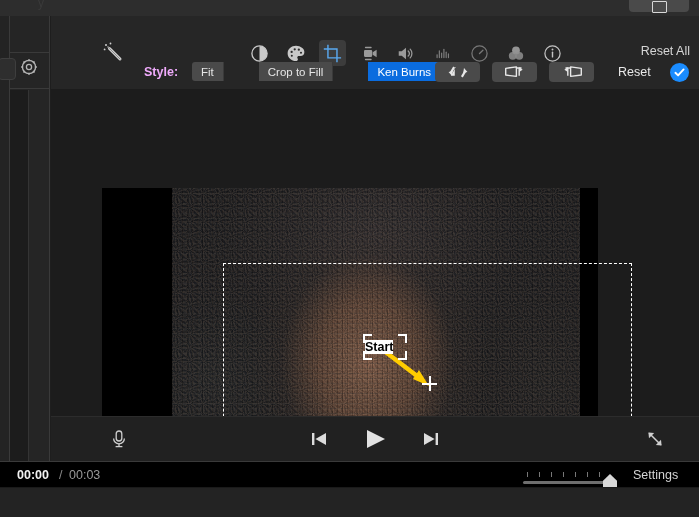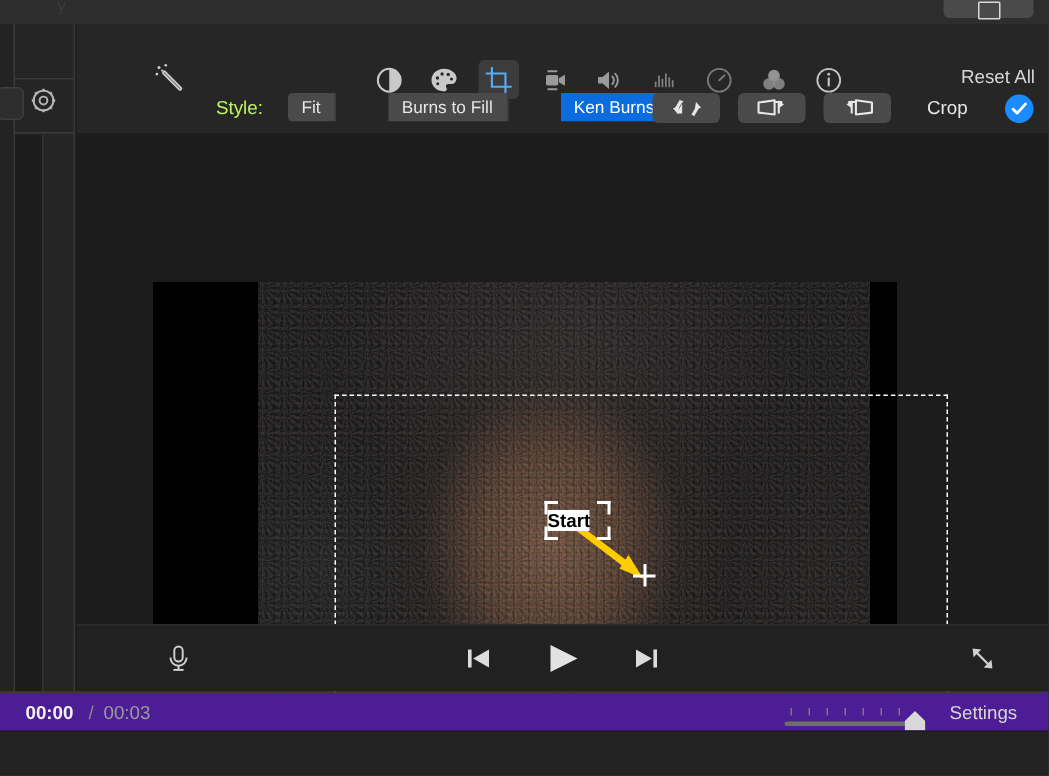--- a/index.html
+++ b/index.html
@@ -78,21 +78,21 @@
   }
   .tool-btn.active { background: #3c3c3c; }
   .reset-all {
     position: absolute; right: 9px; top: 28px;
     font-size: 12.5px; color: #d6d6d6; white-space: nowrap; padding-left: 45px;
   }
 
   
   .style-label {
     position: absolute; left: 144px; top: 65px;
-    font-size: 12.5px; color: #bef264; font-weight: normal;
+    font-size: 12.5px; color: #f0abfc; font-weight: bold;
   }
   .seg {
     position: absolute; left: 192px; top: 62px; height: 19px;
     display: flex; border-radius: 3px; overflow: hidden; gap: 35px;
   }
   .seg-item {
     display: flex; align-items: center; justify-content: center;
     padding: 0 9px; font-size: 11.5px; color: #e6e6e6;
     background: #4a4a4a; border-right: 1px solid #3a3a3a;
     cursor: default;
@@ -214,21 +214,21 @@
   .playback {
     position: absolute; left: 0; right: 0; top: 10px;
     display: flex; align-items: center; justify-content: center; gap: 28px;
   }
   .pb-btn { display: flex; align-items: center; justify-content: center; width: 28px; height: 24px; }
   .expand-btn { position: absolute; right: 33px; top: 11px; width: 22px; height: 22px; }
 
   
   .statusbar {
     position: absolute; left: 0; top: 461px; width: 699px; height: 27px;
-    background: #4c1d95; border-top: 1px solid #3a3a3a; border-bottom: 1px solid #1a1a1a;
+    background: #000000; border-top: 1px solid #3a3a3a; border-bottom: 1px solid #1a1a1a;
   }
   .time-cur {
     position: absolute; left: 17px; top: 6px;
     font-size: 12.5px; font-weight: bold; color: #f2f2f2;
   }
   .time-sep { position: absolute; left: 59px; top: 6px; font-size: 12.5px; color: #8a8a8a; }
   .time-tot { position: absolute; left: 69px; top: 6px; font-size: 12.5px; color: #9a9a9a; }
   .zoom-slider { position: absolute; left: 523px; top: 9px; width: 90px; height: 14px; }
   .zoom-track {
     position: absolute; left: 0; top: 10px; width: 90px; height: 3px;
@@ -395,21 +395,21 @@
 
     </div>
 
     <div class="reset-all">Reset All</div>
   </div>
 
   <div class="style-label">Style:</div>
 
   <div class="seg">
     <div class="seg-item">Fit</div>
-    <div class="seg-item">Burns to Fill</div>
+    <div class="seg-item">Crop to Fill</div>
     <div class="seg-item selected">Ken Burns</div>
   </div>
 
   <div class="icon-btns">
     <div class="icon-btn">
       <svg width="24" height="14" viewBox="0 0 26 15">
         <g fill="#e8e8e8">
           <path d="M11.5 2.2 L11.5 11.5 L7.5 11.5 L12.5 2.2 Z" transform="translate(-2,0)"></path>
           <path d="M9.8 2.8 L6.0 9.2 L4.0 8.0 L7.8 1.6 Z"></path>
           <path d="M6.5 11.8 L2.8 7.6 L7.4 6.4 Z"></path>
@@ -427,21 +427,21 @@
     </div>
     <div class="icon-btn">
       <svg width="26" height="14" viewBox="0 0 28 15">
         <path d="M24 3.6 L12.5 2.0 L12.5 12.2 L24 10.8 Z" fill="none" stroke="#e8e8e8" stroke-width="1.5" stroke-linejoin="round"></path>
         <path d="M9.5 11.5 L9.5 3.2 L12.0 3.2 M9.5 3.2 L7.0 3.2" fill="none" stroke="#e8e8e8" stroke-width="1.5"></path>
         <path d="M9.5 2.0 L5.8 5.0 L9.5 7.6 Z" fill="#e8e8e8"></path>
       </svg>
     </div>
   </div>
 
-  <div class="reset-btn">Crop</div>
+  <div class="reset-btn">Reset</div>
 
   <div class="apply-check">
     <svg width="13" height="13" viewBox="0 0 13 13">
       <path d="M2.4 6.8 L5.1 9.4 L10.6 3.4" fill="none" stroke="#ffffff" stroke-width="1.9" stroke-linecap="round" stroke-linejoin="round"></path>
     </svg>
   </div>
 
   <div class="viewer">
     <div class="video-stage">
       <div class="photo">

